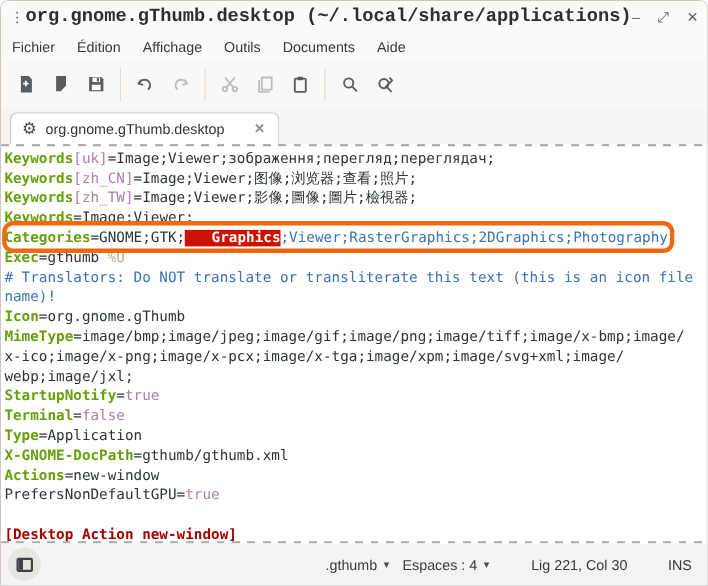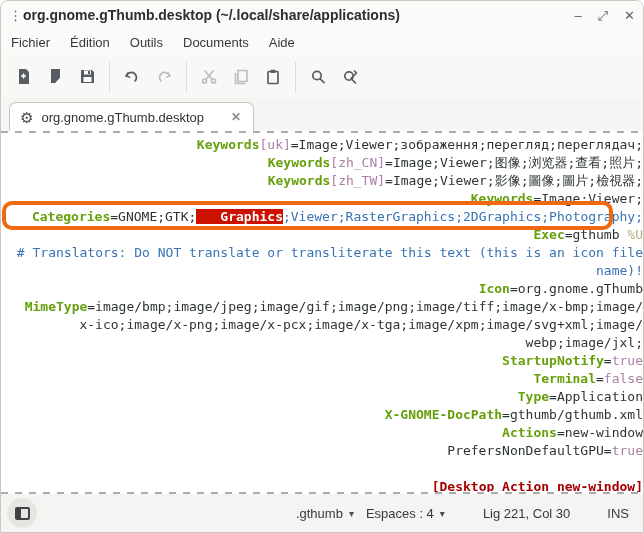--- a/index.html
+++ b/index.html
@@ -2,21 +2,21 @@
 <html><head>
 <meta charset="utf-8">
 <style>
   * { margin:0; padding:0; box-sizing:border-box; }
   html,body { width:644px; height:533px; background:#ffffff; font-family:"Liberation Sans", sans-serif; }
   .window { width:644px; height:533px; border:1px solid #cdc7c2; border-radius:8px 8px 0 0; display:flex; flex-direction:column; overflow:hidden; background:#fff; }
 
   
   .headerbar { height:28px; background:#fafaf9; display:flex; align-items:center; padding:0 8px; flex:0 0 auto; }
   .win-menu-dots { width:14px; color:#5a5f63; font-size:13px; line-height:9px; letter-spacing:0; text-align:left; }
-  .title { flex:1; text-align:left; font-size:14px; font-weight:bold; color:#2b2f32; font-family:Liberation Sans, sans-serif; }
+  .title { flex:1; text-align:center; font-size:17px; font-weight:bold; color:#2b2f32; font-family:Liberation Mono, monospace; }
   .win-controls { display:flex; gap:16px; color:#5d6266; font-size:13px; align-items:center; }
   .win-controls span { cursor:default; line-height:13px; }
 
   
   .menubar { height:26px; background:#fafaf9; display:flex; align-items:center; padding-left:0; flex:0 0 auto;text-align:center; }
   .menu-item { padding:4px 10px; font-size:13px; color:#36393c; }
 
   
   .toolbar { height:43px; background:#f9f8f7; display:flex; align-items:center; padding-left:6px; flex:0 0 auto; }
   .tbtn { width:28px; height:28px; display:flex; align-items:center; justify-content:center; margin:0 2px; }
@@ -27,21 +27,21 @@
   .tsep { width:1px; height:30px; background:#dedad6; margin:0 6px; }
 
   
   .tabbar { height:33px; background:#f6f5f4; position:relative; flex:0 0 auto; }
   .tab { position:absolute; left:8px; top:4px; width:245px; height:29px; background:#ffffff; border:1px solid #ccc6c0; border-bottom:none; border-radius:7px 7px 0 0; display:flex; align-items:center; padding:0 10px; gap:8px; }
   .tab-icon { font-size:15px; color:#454b4e; line-height:15px; }
   .tab-label { flex:1; font-size:13px; color:#2e3436; white-space:nowrap; overflow:hidden; }
   .tab-close { color:#8a8f93; font-size:12px; font-weight:bold; padding:0 2px; }
 
   
-  .editor { flex:1 1 auto; background:#ffffff; position:relative; display:flex; flex-direction:column; overflow:hidden;text-align:right; }
+  .editor { flex:1 1 auto; background:#ffffff; position:relative; display:flex; flex-direction:column; overflow:hidden; }
   .dash { height:2px; flex:0 0 auto; background:repeating-linear-gradient(90deg,#ababab 0 7px, transparent 7px 14px); }
   .code { flex:1 1 auto; padding:3px 0 0 3px; font-family:"DejaVu Sans Mono", monospace; font-size:13px; line-height:18px; white-space:pre; overflow:hidden; }
   .line { height:18px; }
   .k  { color:#66a00c; font-weight:bold; }
   .l  { color:#ad7fa8; }
   .v  { color:#2e3436; }
   .b  { color:#3973b3; }
   .s  { color:#b9ae82; }
   .g  { color:#a40000; font-weight:bold; }
   .hl { background:#cc1100; color:#ffffff; font-weight:bold;padding-left:24px; }
@@ -69,20 +69,21 @@
     <div class="win-controls">
       <span>–</span>
       <span>⤢</span>
       <span>✕</span>
     </div>
   </div>
 
   <div class="menubar">
       <div class="menu-item">Fichier</div>
       <div class="menu-item">Édition</div>
+      <div class="menu-item">Affichage</div>
       <div class="menu-item">Outils</div>
       <div class="menu-item">Documents</div>
       <div class="menu-item">Aide</div>
     </div>
 
   <div class="toolbar">
     <div class="tbtn">
       <span>
           <svg width="17" height="17" viewBox="0 0 17 17">
             <path class="fill" d="M4 1h7l3 3v12H4z"></path>

